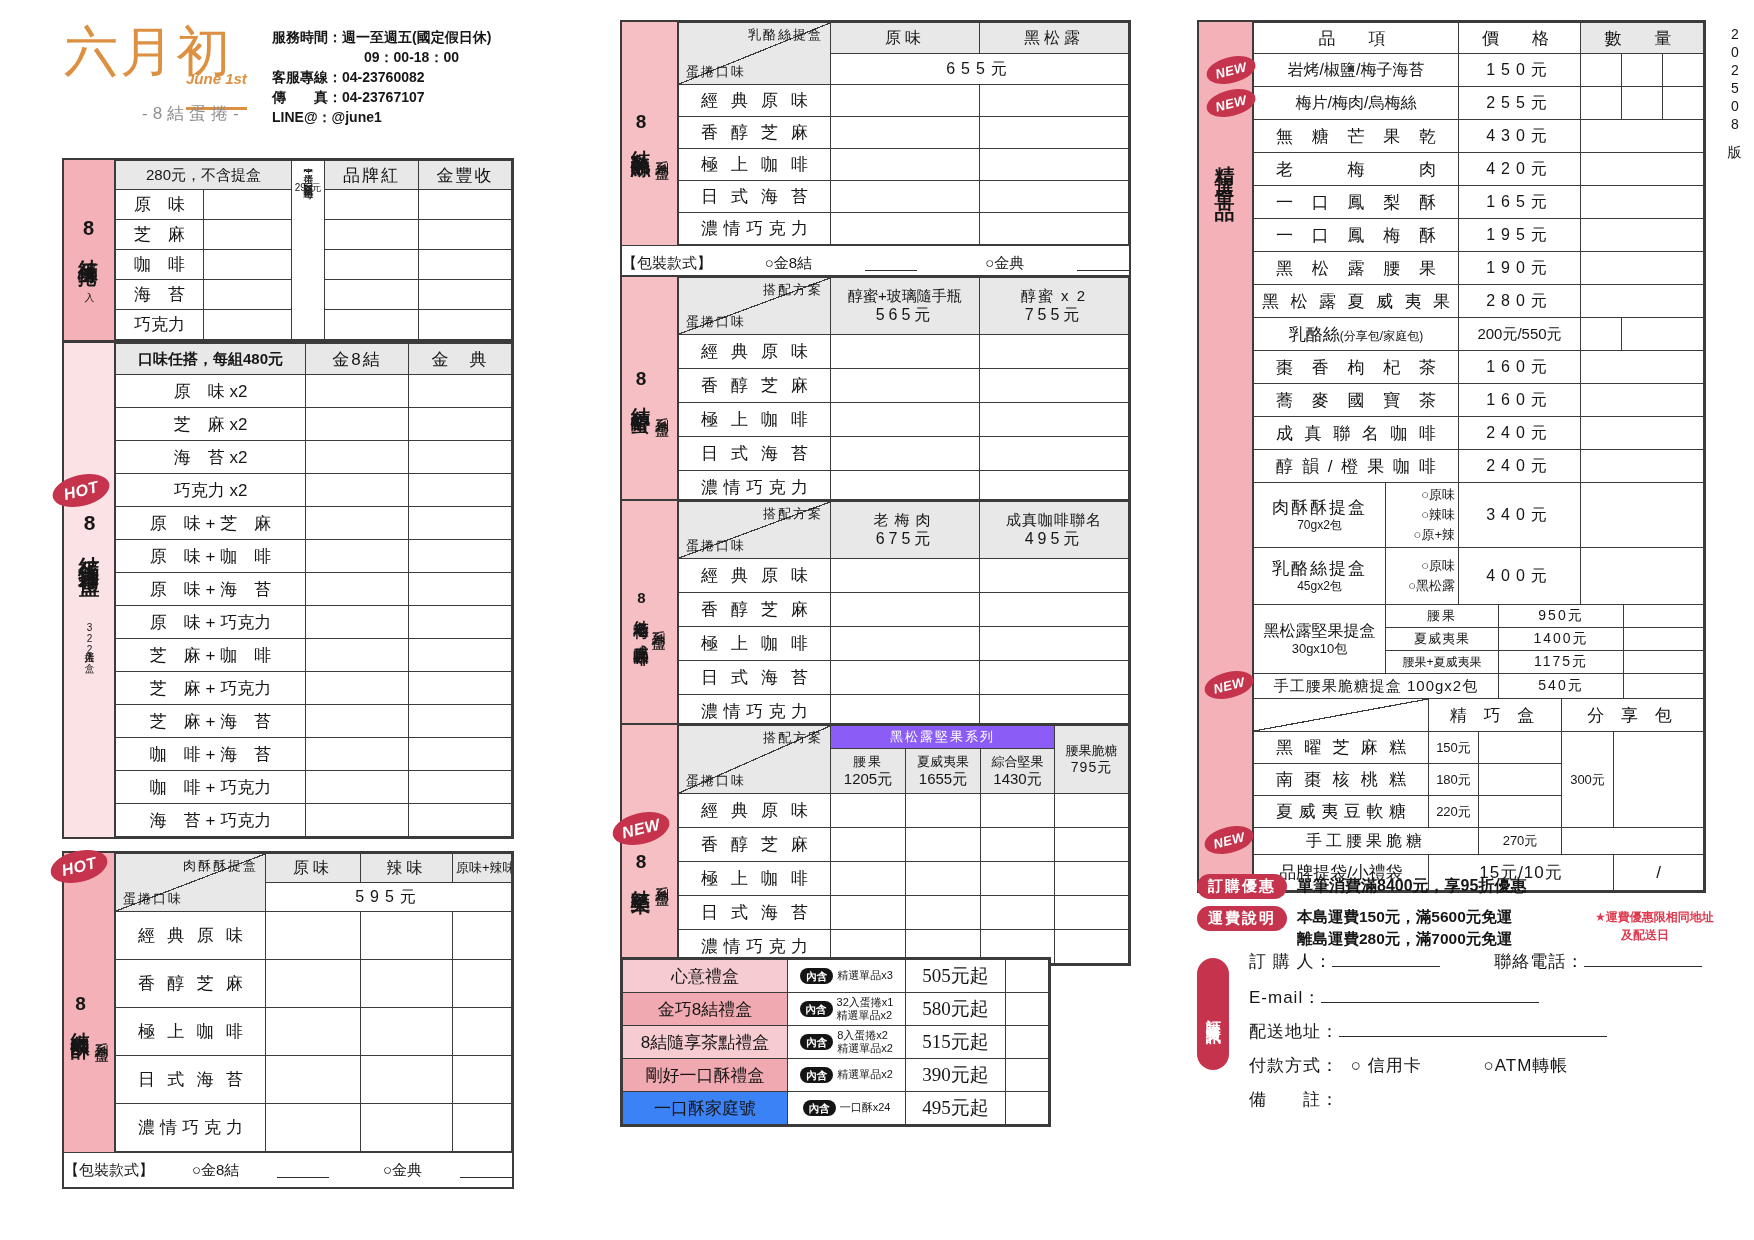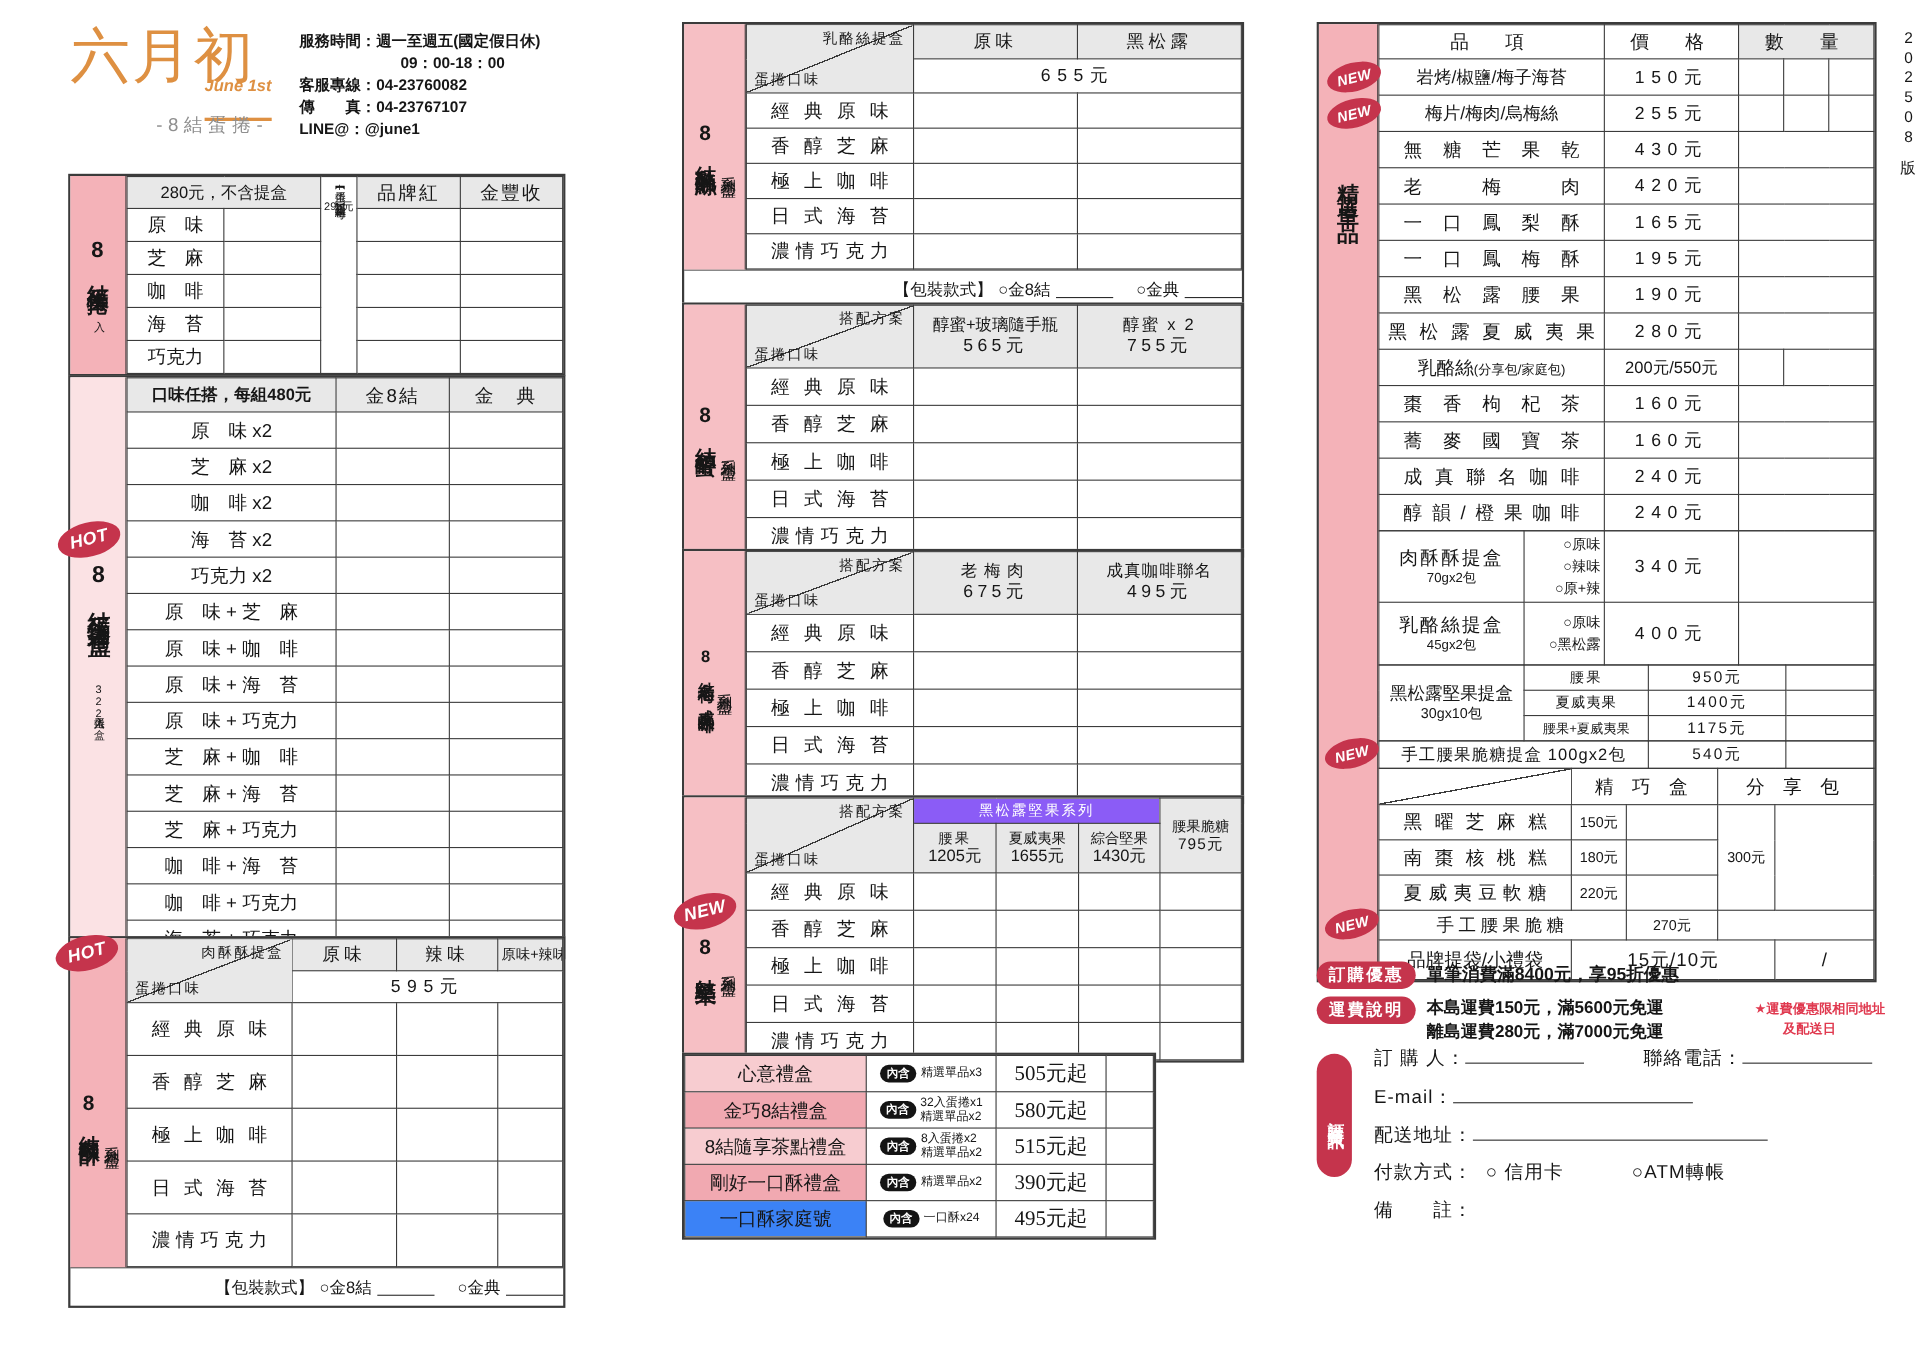--- a/index.html
+++ b/index.html
@@ -21,21 +21,21 @@
   .diag::before{content:"";position:absolute;inset:0;background:linear-gradient(to bottom right,transparent calc(50% - .6px),#3b3b3b calc(50% - .6px),#3b3b3b calc(50% + .6px),transparent calc(50% + .6px))}
   .diag .tr{position:absolute;top:3px;right:7px;font-size:13px;letter-spacing:2px}
   .diag .bl{position:absolute;bottom:3px;left:7px;font-size:13px;letter-spacing:2px}
   .diag.white{background:#fff}
   .badge{position:absolute;z-index:6;background:#c5344c;color:#fff;border-radius:50%;display:flex;align-items:center;justify-content:center;font-weight:bold;font-style:italic;transform:rotate(-14deg);width:58px;height:31px;font-size:16px;letter-spacing:.5px}
   .badge.sm{width:50px;height:26px;font-size:13px}
   .pill{display:inline-block;background:#141414;color:#fff;border-radius:9px;font-size:10.5px;font-weight:bold;padding:1.5px 6px;line-height:1.2}
   .rpill{display:inline-block;background:#c5344c;color:#fff;border-radius:14px;font-size:15px;font-weight:bold;padding:3px 11px;letter-spacing:2px}
   .just{text-align:justify;text-align-last:justify;-moz-text-align-last:justify;text-justify:inter-character;padding:0 22px}
   .blank{display:inline-block;border-bottom:1.5px solid #2c2c2c;height:15px}
-  .pkg{height:34px;display:flex;align-items:center;justify-content:flex-end;gap:5px;border-top:1px solid #3b3b3b;font-size:15px}
+  .pkg{height:34px;display:flex;align-items:center;justify-content:space-between;gap:5px;border-top:1px solid #3b3b3b;font-size:15px}
   .f10{font-size:10px}.f12{font-size:12px}.f13{font-size:13px}.f14{font-size:14px}.f15{font-size:15px}.f16{font-size:16px}.f17{font-size:17px}.f19{font-size:19px}
   .b{font-weight:bold}
   .ls1{letter-spacing:1px}.ls2{letter-spacing:2px}.ls4{letter-spacing:4px}.ls6{letter-spacing:6px}.ls8{letter-spacing:8px}
   .price{letter-spacing:6px;font-size:16px}
   .serif{font-family:"Liberation Serif","DejaVu Serif",serif}
   tr.h22>td{height:22px}tr.h24>td{height:24px}tr.h26>td{height:26px}tr.h28>td{height:28px}tr.h29>td{height:29px}
   tr.h30>td{height:30px}tr.h31>td{height:31px}tr.h32>td{height:32px}tr.h33>td{height:33px}tr.h35>td{height:35px}
   tr.h44>td{height:44px}tr.h47>td{height:47px}tr.h56>td{height:56px}tr.h64>td{height:64px}
   .cc{display:flex;align-items:center;justify-content:center;gap:4px}
   .cl{text-align:left;font-size:11px;line-height:1.2}
@@ -145,25 +145,20 @@
               <td>原　味 x2</td>
               <td></td>
               <td></td>
             </tr>
         <tr class="h32">
               <td>芝　麻 x2</td>
               <td></td>
               <td></td>
             </tr>
         <tr class="h32">
-              <td>咖　啡 x2</td>
-              <td></td>
-              <td></td>
-            </tr>
-        <tr class="h32">
               <td>海　苔 x2</td>
               <td></td>
               <td></td>
             </tr>
         <tr class="h32">
               <td>巧克力 x2</td>
               <td></td>
               <td></td>
             </tr>
         <tr class="h32">
@@ -185,26 +180,26 @@
               <td>原　味 + 巧克力</td>
               <td></td>
               <td></td>
             </tr>
         <tr class="h32">
               <td>芝　麻 + 咖　啡</td>
               <td></td>
               <td></td>
             </tr>
         <tr class="h32">
+              <td>芝　麻 + 巧克力</td>
+              <td></td>
+              <td></td>
+            </tr>
+        <tr class="h32">
               <td>芝　麻 + 海　苔</td>
-              <td></td>
-              <td></td>
-            </tr>
-        <tr class="h32">
-              <td>芝　麻 + 巧克力</td>
               <td></td>
               <td></td>
             </tr>
         <tr class="h32">
               <td>咖　啡 + 海　苔</td>
               <td></td>
               <td></td>
             </tr>
         <tr class="h32">
               <td>咖　啡 + 巧克力</td>

